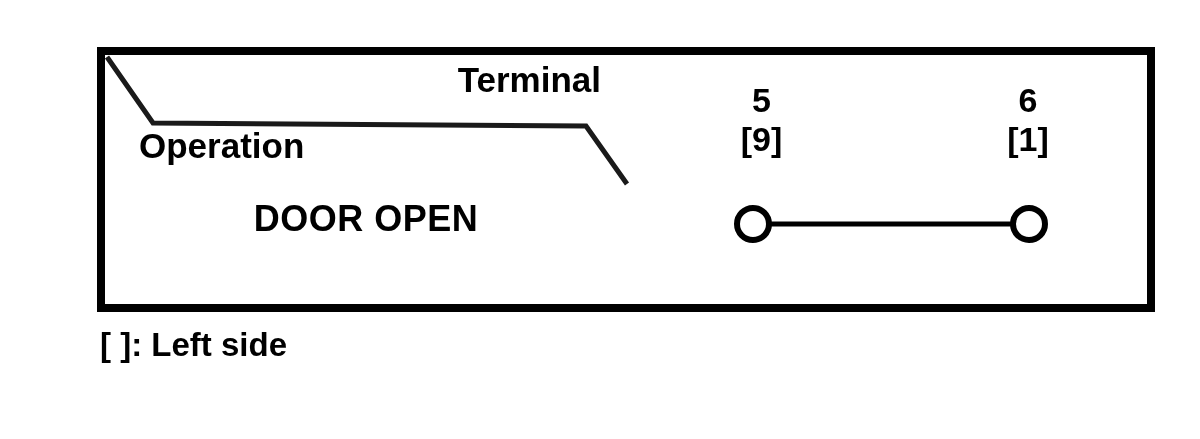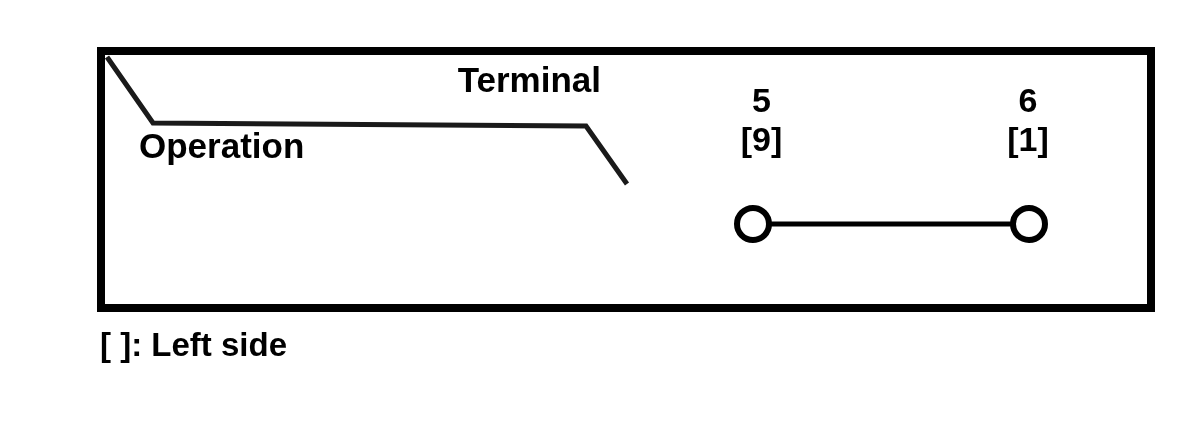--- a/index.html
+++ b/index.html
@@ -149,20 +149,21 @@
   <div id="terminal-header-1" class="terminal-header-cell">
     <span class="terminal-number">5</span>
     <span class="terminal-alt">[9]</span>
   </div>
 
   <div id="terminal-header-2" class="terminal-header-cell">
     <span class="terminal-number">6</span>
     <span class="terminal-alt">[1]</span>
   </div>
 
+  <div id="operation-label-door-open" class="operation-label-cell">DOOR OPEN</div>
 
 
   <div id="value-cell-open-1" class="value-cell"></div>
   <div id="value-cell-open-2" class="value-cell"></div>
   <div id="value-cell-close-1" class="value-cell"></div>
   <div id="value-cell-close-2" class="value-cell"></div>
 
   <div id="continuity-indicator-door-open">
     <svg viewBox="0 0 340 58" preserveAspectRatio="none">
       <line x1="38" y1="29" x2="301" y2="29" stroke="#000000" stroke-width="5"></line>

